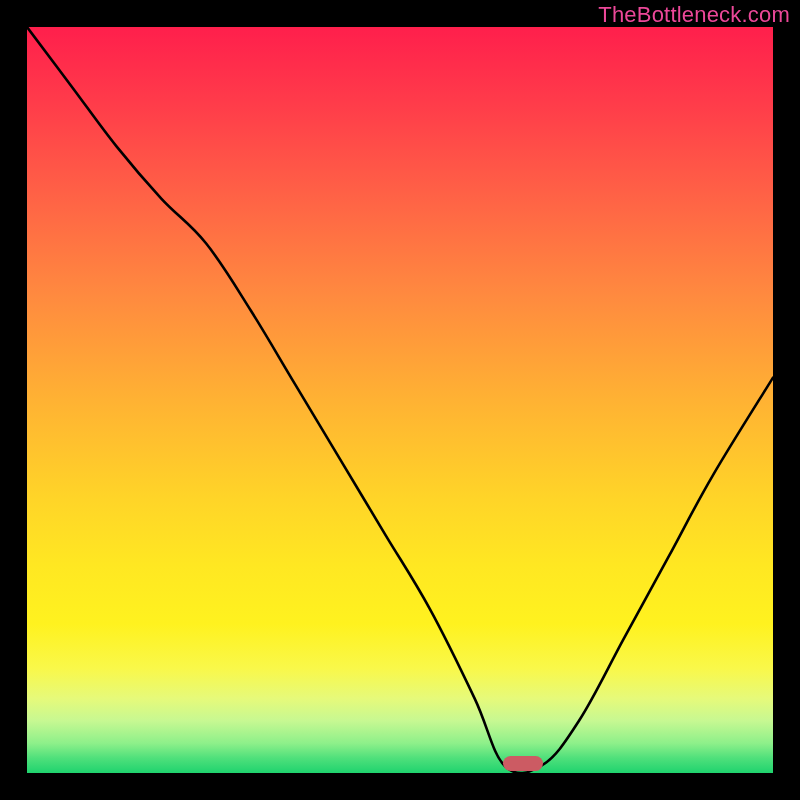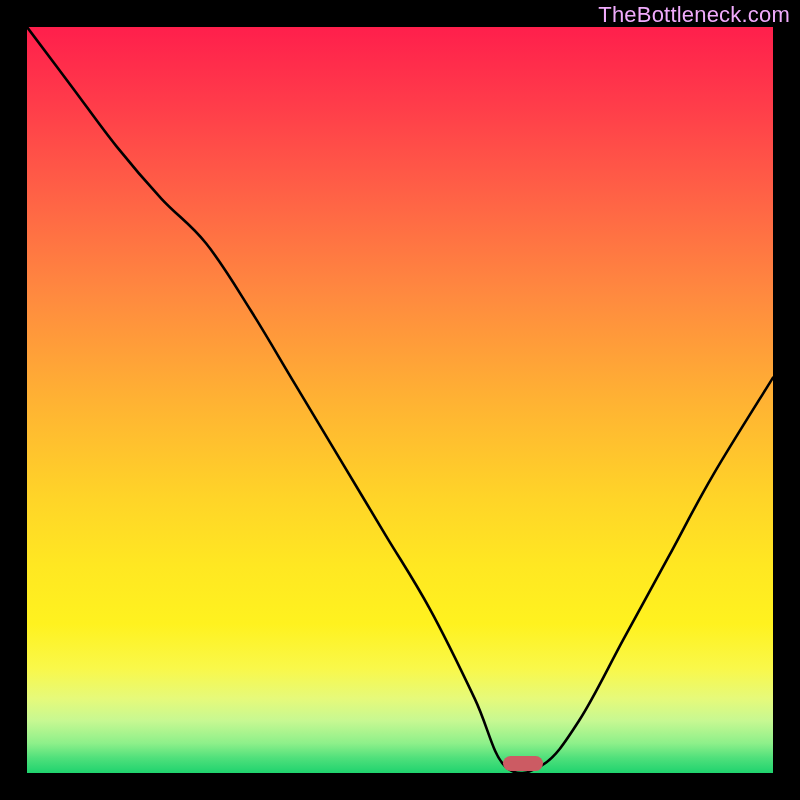--- a/index.html
+++ b/index.html
@@ -18,21 +18,21 @@
     top: 0;
     width: 800px;
     height: 800px;
     background: #000;
   }
 
   .watermark {
     position: absolute;
     top: 2px;
     right: 10px;
-    color: #f0abfc;
+    color: #ec4899;
     font-size: 22px;
     font-weight: 500;
     letter-spacing: 0.2px;
     user-select: none;
   }
 
   .plot {
     position: absolute;
     left: 27px;
     top: 27px;

